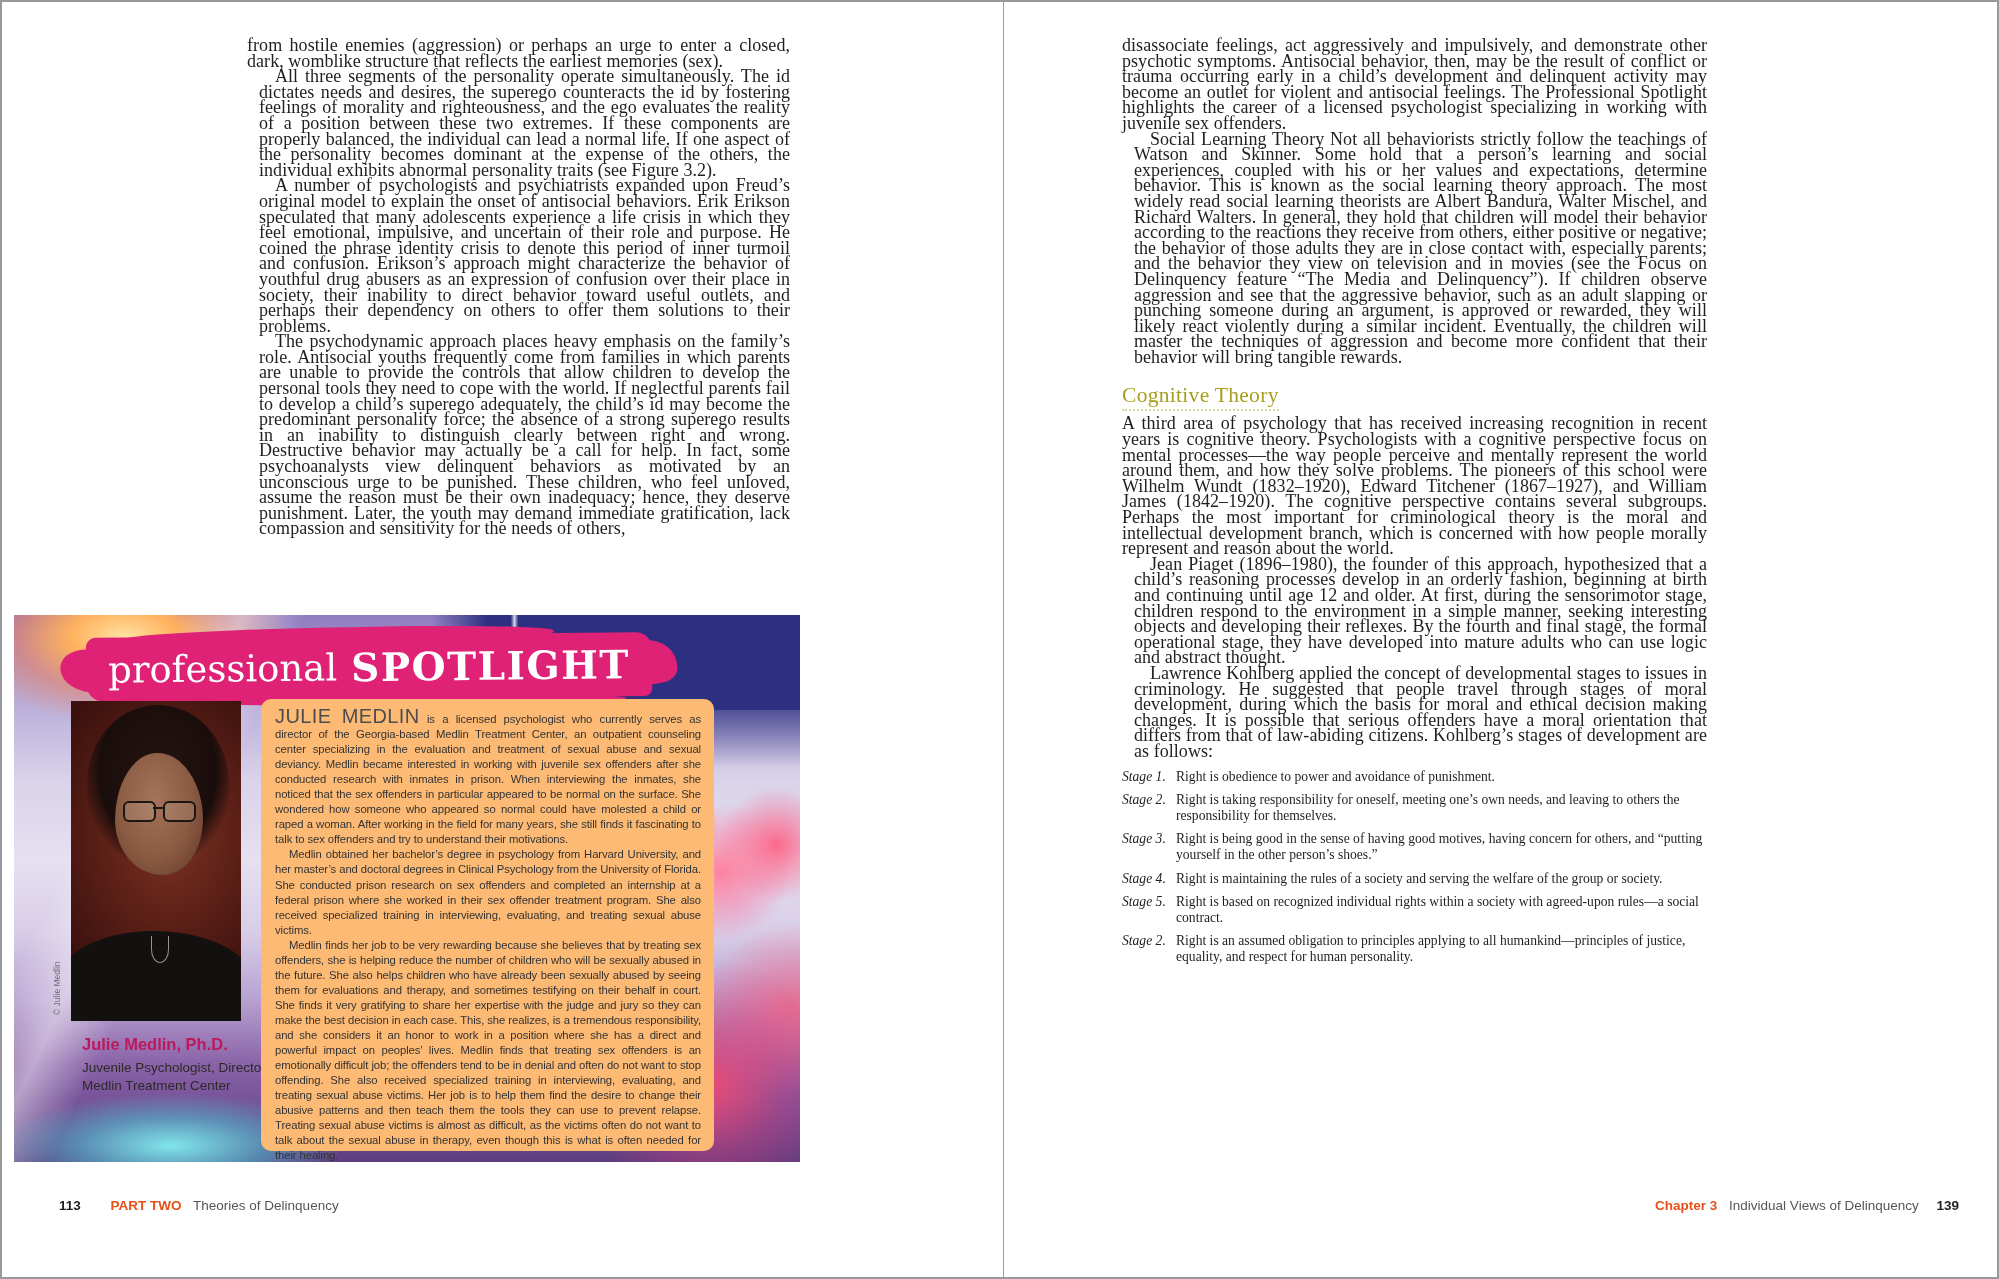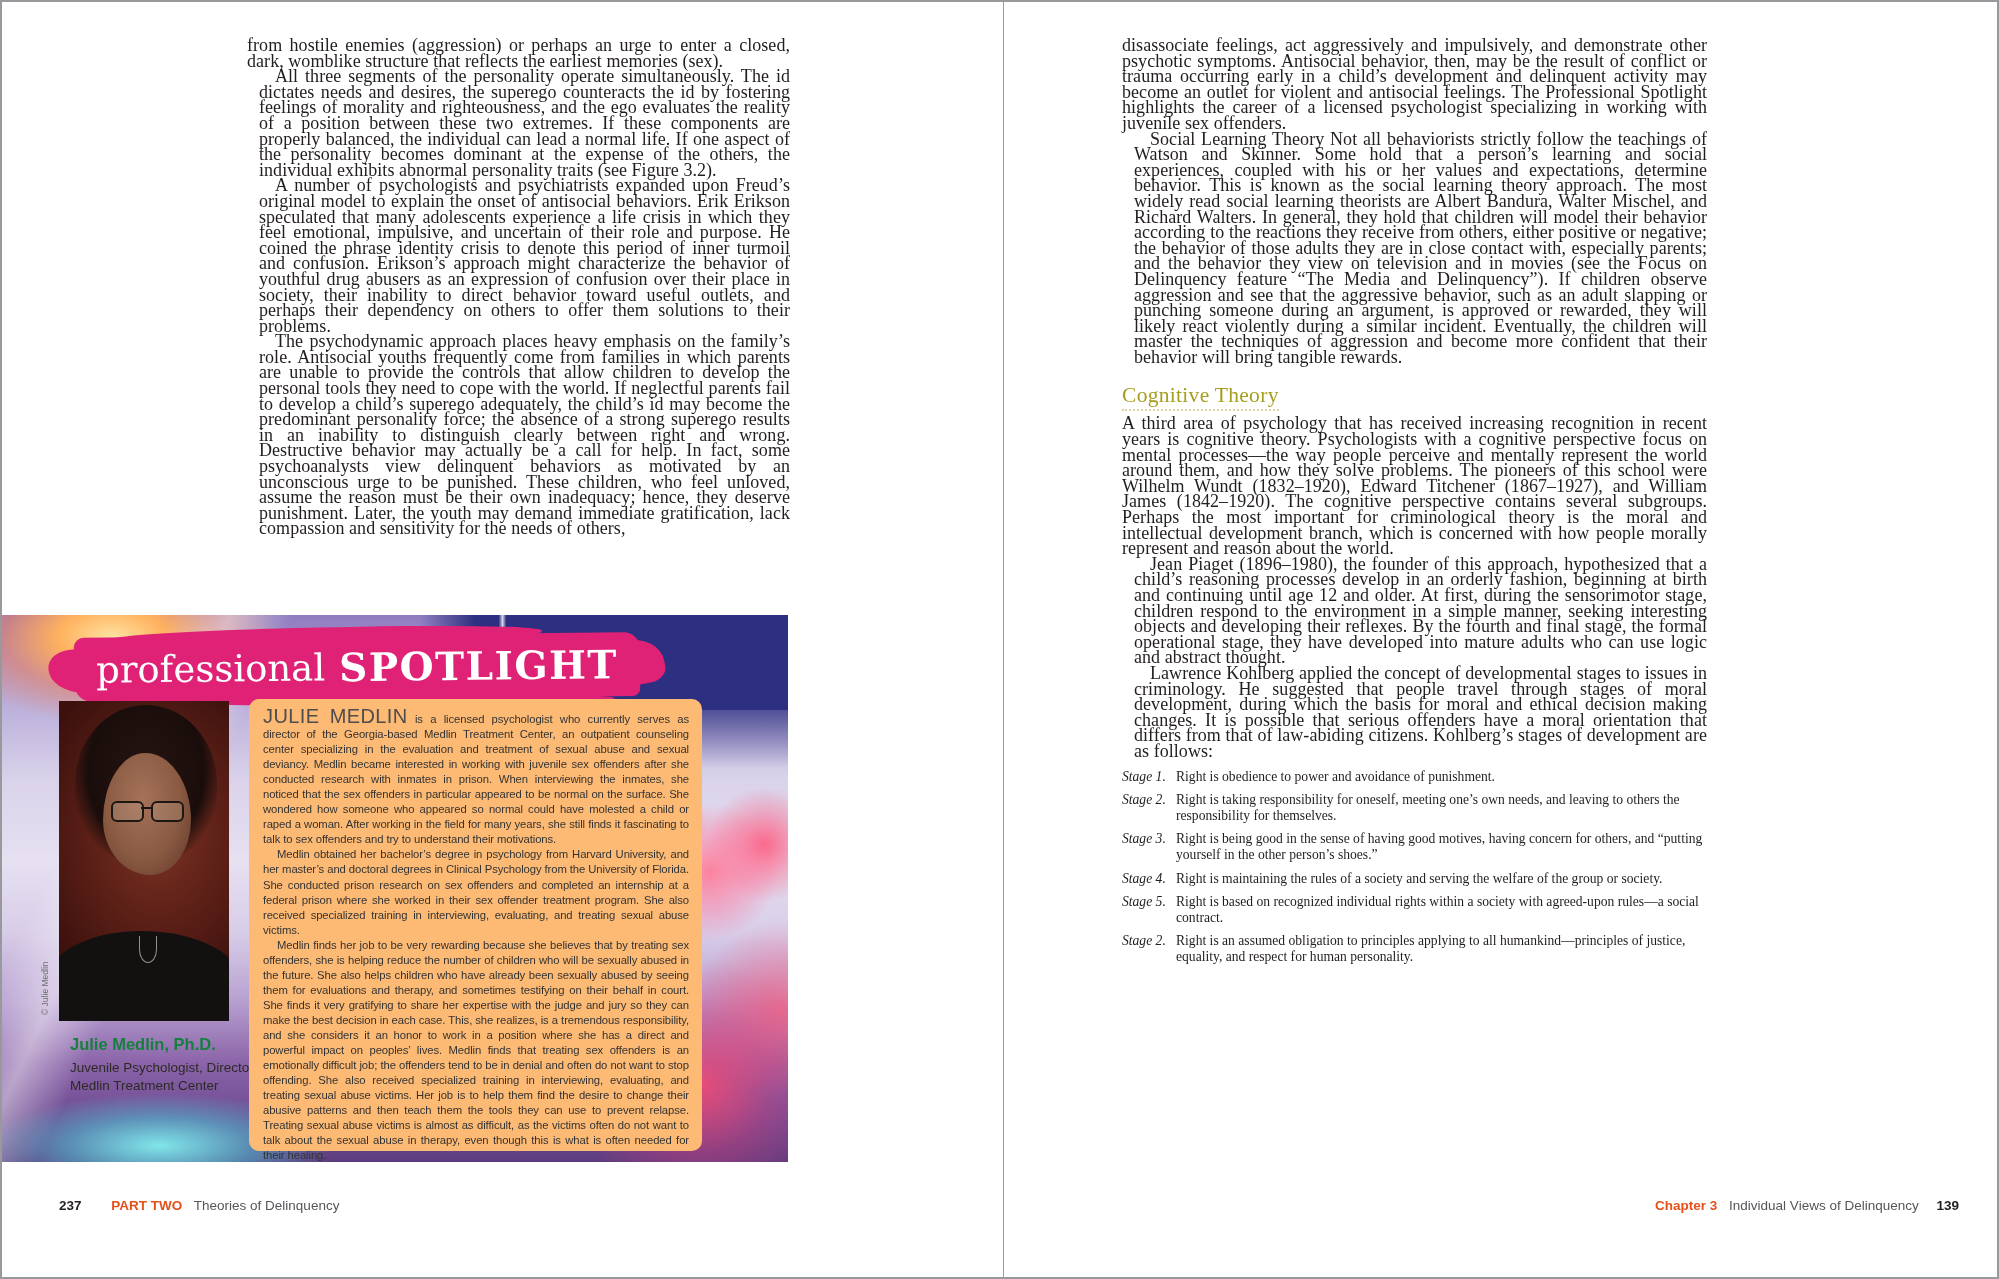--- a/index.html
+++ b/index.html
@@ -39,21 +39,21 @@
   .footer{position:absolute;top:1196px;font-family:"Liberation Sans", sans-serif;font-size:13.5px;white-space:nowrap;}
   .footer-left{left:57px;}
   .footer-right{right:38px;text-align:right;}
   .pnum{font-weight:bold;color:#231f20;}
   .part,.chapter{font-weight:bold;color:#e4511a;}
   .ftitle{color:#55565a;}
   .footer-left .part{margin-left:26px;margin-right:8px;}
   .footer-right .ftitle{margin:0 14px 0 8px;}
 
   
-  .spotlight{position:absolute;left:0;top:613px;width:786px;height:547px;overflow:hidden;}
+  .spotlight{position:absolute;left:12px;top:613px;width:786px;height:547px;overflow:hidden;}
   .spot-bg{position:absolute;inset:0;
     background:
       radial-gradient(ellipse 230px 70px at 20% 97%, rgba(130,238,238,0.95) 0%, rgba(80,200,215,0.55) 40%, rgba(80,160,200,0) 75%),
       linear-gradient(115deg, rgba(255,255,255,0) 16%, rgba(255,255,255,0.45) 22%, rgba(255,255,255,0) 28%),
       radial-gradient(circle at 84% 38%, rgba(255,176,84,0.95) 0%, rgba(255,150,70,0.5) 3%, rgba(255,150,70,0) 6%),
       radial-gradient(circle at 90% 47%, rgba(255,120,150,0.9) 0%, rgba(255,110,150,0.4) 5%, rgba(255,110,150,0) 9%),
       radial-gradient(circle at 97% 42%, rgba(255,84,122,0.85) 0%, rgba(255,84,122,0) 7%),
       radial-gradient(circle at 89% 86%, rgba(255,72,112,0.8) 0%, rgba(230,60,120,0.35) 8%, rgba(230,60,120,0) 15%),
       radial-gradient(circle at 99% 72%, rgba(250,90,120,0.7) 0%, rgba(250,90,120,0) 10%),
       radial-gradient(ellipse 240px 125px at 14% 4%, #ffe2a2 0%, #ffb25e 22%, rgba(240,130,92,0.55) 45%, rgba(210,120,130,0) 70%),
@@ -100,21 +100,21 @@
   .photo .shoulders{position:absolute;left:-12px;bottom:-14px;width:196px;height:104px;
     background:#121110;border-radius:48% 52% 0 0;}
   .photo .necklace{position:absolute;left:80px;bottom:58px;width:16px;height:26px;
     border-left:1px solid #cfc7bd;border-right:1px solid #cfc7bd;border-bottom:1px solid #cfc7bd;
     border-radius:0 0 50% 50%;opacity:0.7;}
 
   .credit{position:absolute;left:38px;top:400px;transform:rotate(-90deg);transform-origin:0 0;
     font-family:"Liberation Sans", sans-serif;font-size:8.5px;color:#6e6e70;white-space:nowrap;}
 
   .caption{position:absolute;left:68px;top:420px;font-family:"Liberation Sans", sans-serif;}
-  .cap-name{color:#15803d;font-weight:bold;font-size:16.5px;margin-bottom:5px;}
+  .cap-name{color:#be185d;font-weight:bold;font-size:16.5px;margin-bottom:5px;}
   .cap-role{font-size:13.5px;color:#2d2a26;line-height:17.5px;}
 
   .spot-box{position:absolute;left:247px;top:84px;width:453px;height:452px;
     background:#fdba74;border-radius:10px;box-sizing:border-box;
     padding:10px 13px 0 14px;}
   .spot-p{margin:0;font-family:"Liberation Sans", sans-serif;
     font-size:11.3px;line-height:15.05px;color:#333333;
     text-align:justify;letter-spacing:-0.1px;}
   .spot-p.ind{text-indent:14px;}
   .lead-name{font-size:20px;color:#4d4d4f;letter-spacing:0.4px;font-family:"Liberation Sans", sans-serif;}
@@ -164,21 +164,21 @@
       </div>
 
       <div class="spot-box">
         <p class="spot-p"><span class="lead-name">JULIE MEDLIN</span> <span>is a licensed psychologist who currently serves as director of the Georgia-based Medlin Treatment Center, an outpatient counseling center specializing in the evaluation and treatment of sexual abuse and sexual deviancy. Medlin became interested in working with juvenile sex offenders after she conducted research with inmates in prison. When interviewing the inmates, she noticed that the sex offenders in particular appeared to be normal on the surface. She wondered how someone who appeared so normal could have molested a child or raped a woman. After working in the field for many years, she still finds it fascinating to talk to sex offenders and try to understand their motivations.</span></p>
         <p class="spot-p ind">Medlin obtained her bachelor’s degree in psychology from Harvard University, and her master’s and doctoral degrees in Clinical Psychology from the University of Florida. She conducted prison research on sex offenders and completed an internship at a federal prison where she worked in their sex offender treatment program. She also received specialized training in interviewing, evaluating, and treating sexual abuse victims.</p>
         <p class="spot-p ind">Medlin finds her job to be very rewarding because she believes that by treating sex offenders, she is helping reduce the number of children who will be sexually abused in the future. She also helps children who have already been sexually abused by seeing them for evaluations and therapy, and sometimes testifying on their behalf in court. She finds it very gratifying to share her expertise with the judge and jury so they can make the best decision in each case. This, she realizes, is a tremendous responsibility, and she considers it an honor to work in a position where she has a direct and powerful impact on peoples’ lives. Medlin finds that treating sex offenders is an emotionally difficult job; the offenders tend to be in denial and often do not want to stop offending. She also received specialized training in interviewing, evaluating, and treating sexual abuse victims. Her job is to help them find the desire to change their abusive patterns and then teach them the tools they can use to prevent relapse. Treating sexual abuse victims is almost as difficult, as the victims often do not want to talk about the sexual abuse in therapy, even though this is what is often needed for their healing.</p>
       </div>
     </section>
 
     <footer class="footer footer-left">
-      <span class="pnum">237</span>
+      <span class="pnum">113</span>
       <span class="part">PART TWO</span>
       <span class="ftitle">Theories of Delinquency</span>
     </footer>
   </div>
 
   <div class="gutter-line"></div>
 
   <div>
 
     <div class="col col-right">

